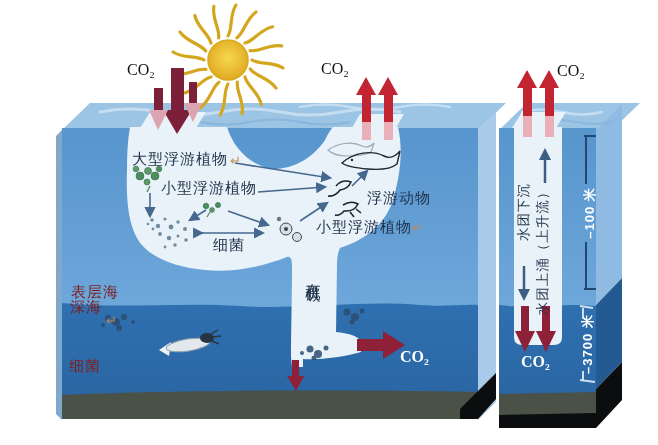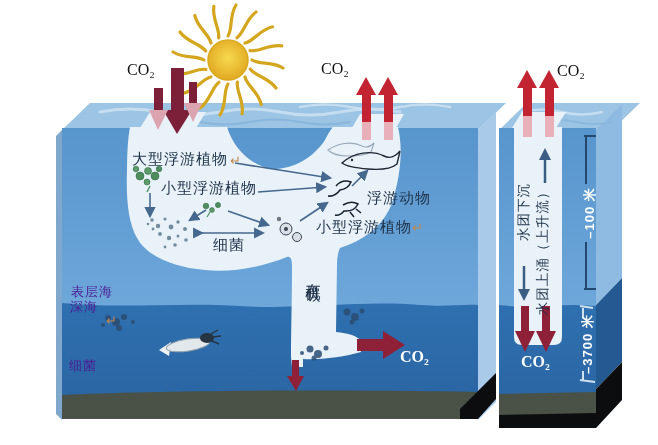--- a/index.html
+++ b/index.html
@@ -1,20 +1,20 @@
 <!DOCTYPE html>
 <html><head>
 <meta charset="utf-8">
 <style>
   html,body{margin:0;padding:0;background:#fff;}
   #stage{position:relative;width:658px;height:445px;background:#fff;overflow:hidden;
          font-family:"Liberation Sans",sans-serif;}
   #scene{position:absolute;left:0;top:0;}
   .lbl{position:absolute;white-space:nowrap;color:#1e3148;font-size:15px;letter-spacing:1px;}
-  .lbl-w{position:absolute;white-space:nowrap;color:#4c1d95;font-size:13px;letter-spacing:1px;}
+  .lbl-w{position:absolute;white-space:nowrap;color:#7f1d1d;font-size:15px;letter-spacing:1px;}
   .co2{position:absolute;white-space:nowrap;font-family:"Liberation Serif",serif;
        font-size:16px;color:#111;}
   .co2-w{position:absolute;white-space:nowrap;font-family:"Liberation Serif",serif;
        font-size:16px;color:#fff;font-weight:bold;}
   .vtext{position:absolute;writing-mode:vertical-rl;text-orientation:upright;
        color:#1e3148;font-size:15px;letter-spacing:2px;}
   .vrot{position:absolute;white-space:nowrap;transform:translate(-50%,-50%) rotate(-90deg);
        color:#1e3148;font-size:13.5px;letter-spacing:1px;}
   .vrot-w{position:absolute;white-space:nowrap;transform:translate(-50%,-50%) rotate(-90deg);
        color:#ffffff;font-size:13px;font-weight:bold;letter-spacing:1px;}

